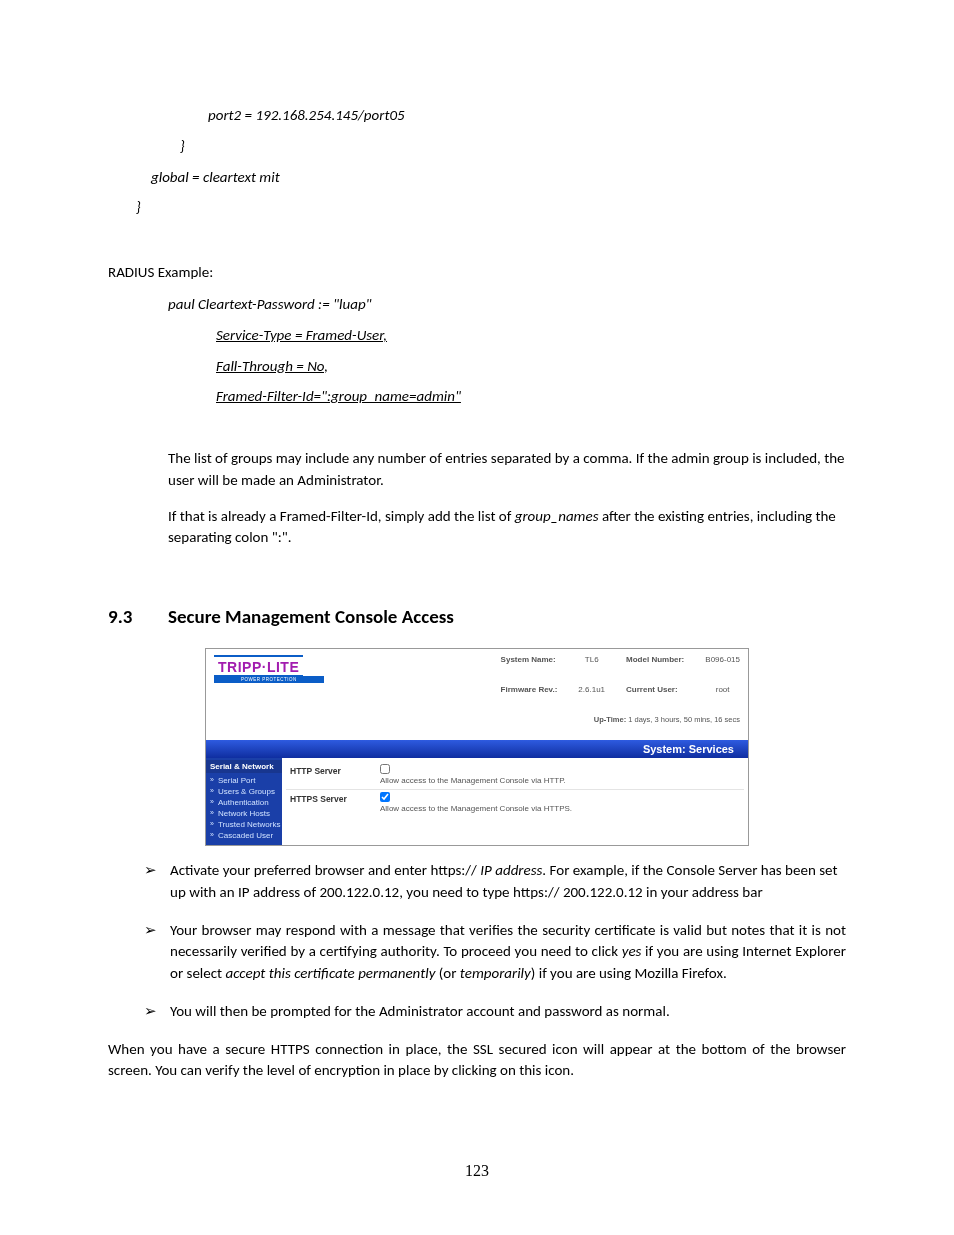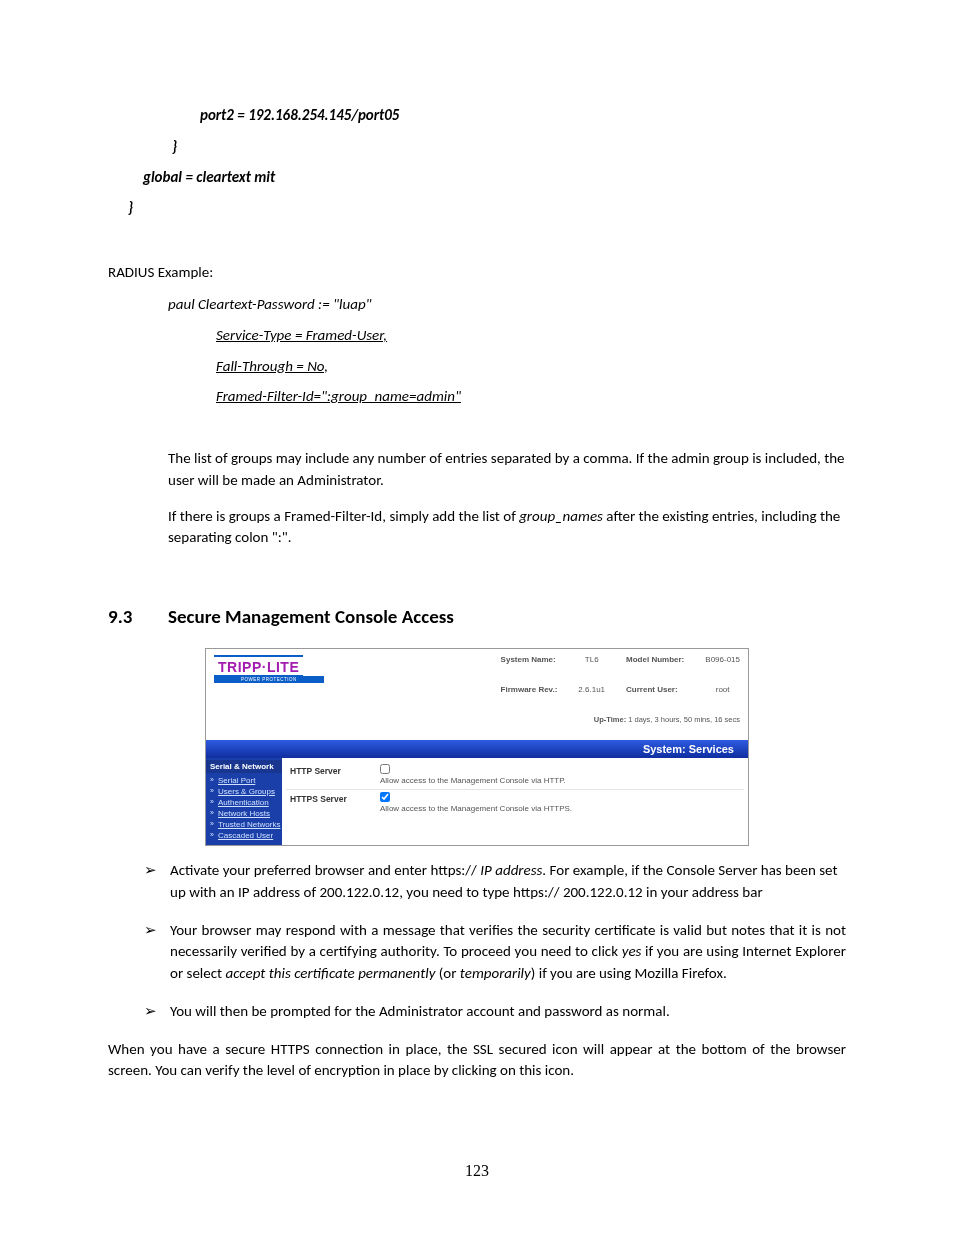--- a/index.html
+++ b/index.html
@@ -12,23 +12,22 @@
   width: 954px;
   height: 1235px;
   box-sizing: border-box;
   position: relative;
 }
 .page {
   padding: 100px 108px 0 108px;
 }
 .code-block {
   font-style: italic;
-  margin-left: 20px;
+  margin-left: 28px;
   line-height: 2.05;
-  font-weight: bold;
 }
 .code-block .l1 { padding-left: 72px; }
 .code-block .l2 { padding-left: 44px; }
 .code-block .l3 { padding-left: 15px; }
 .code-block .l0 { padding-left: 0; }
 .radius-label {
   margin-top: 40px;
   margin-bottom: 8px;
 }
 .radius-block {
@@ -132,21 +131,21 @@
   font-size: 8px;
   padding: 2px 0 4px 0;
 }
 .fig-side-h {
   background: #18368f;
   padding: 2px 4px;
   font-weight: bold;
   font-size: 8px;
 }
 .fig-side ul { list-style:none; margin:0; padding: 2px 0 0 4px;}
-.fig-side li { padding: 1px 0 1px 8px; position:relative; color:#cfe1ff;text-decoration:underline;}
+.fig-side li { padding: 1px 0 1px 8px; position:relative; color:#cfe1ff;}
 .fig-side li::before{content:"»"; position:absolute; left:0; font-size:7px; top:1px;}
 .fig-main {
   flex:1;
   padding: 4px 4px;
 }
 .fig-row {
   display:flex;
   border-bottom: 1px solid #e4e4e4;
   padding: 2px 0 4px 0;
   gap:10px;
@@ -200,21 +199,21 @@
   <div class="radius-block">
     <div>paul    Cleartext-Password := "luap"</div>
     <div class="i1">Service-Type = Framed-User,</div>
     <div class="i1">Fall-Through = No,</div>
     <div class="i1">Framed-Filter-Id=":group_name=admin"</div>
   </div>
 
   <div class="para">The list of groups may include any number of entries separated by a comma. If the admin group is included, the user will be made an Administrator.</div>
 
   <div class="para2">
-    <span>If there is groups a Framed-Filter-Id, simply add the list of </span><span class="ital">group_names</span><span> after the existing entries, including the separating colon ":".</span>
+    <span>If that is already a Framed-Filter-Id, simply add the list of </span><span class="ital">group_names</span><span> after the existing entries, including the separating colon ":".</span>
   </div>
 
   <h2>
     <span class="num">9.3</span><span>Secure Management Console Access</span>
   </h2>
 
 
   <div class="figure">
     <div class="fig-top">
       <div class="logo-box">

